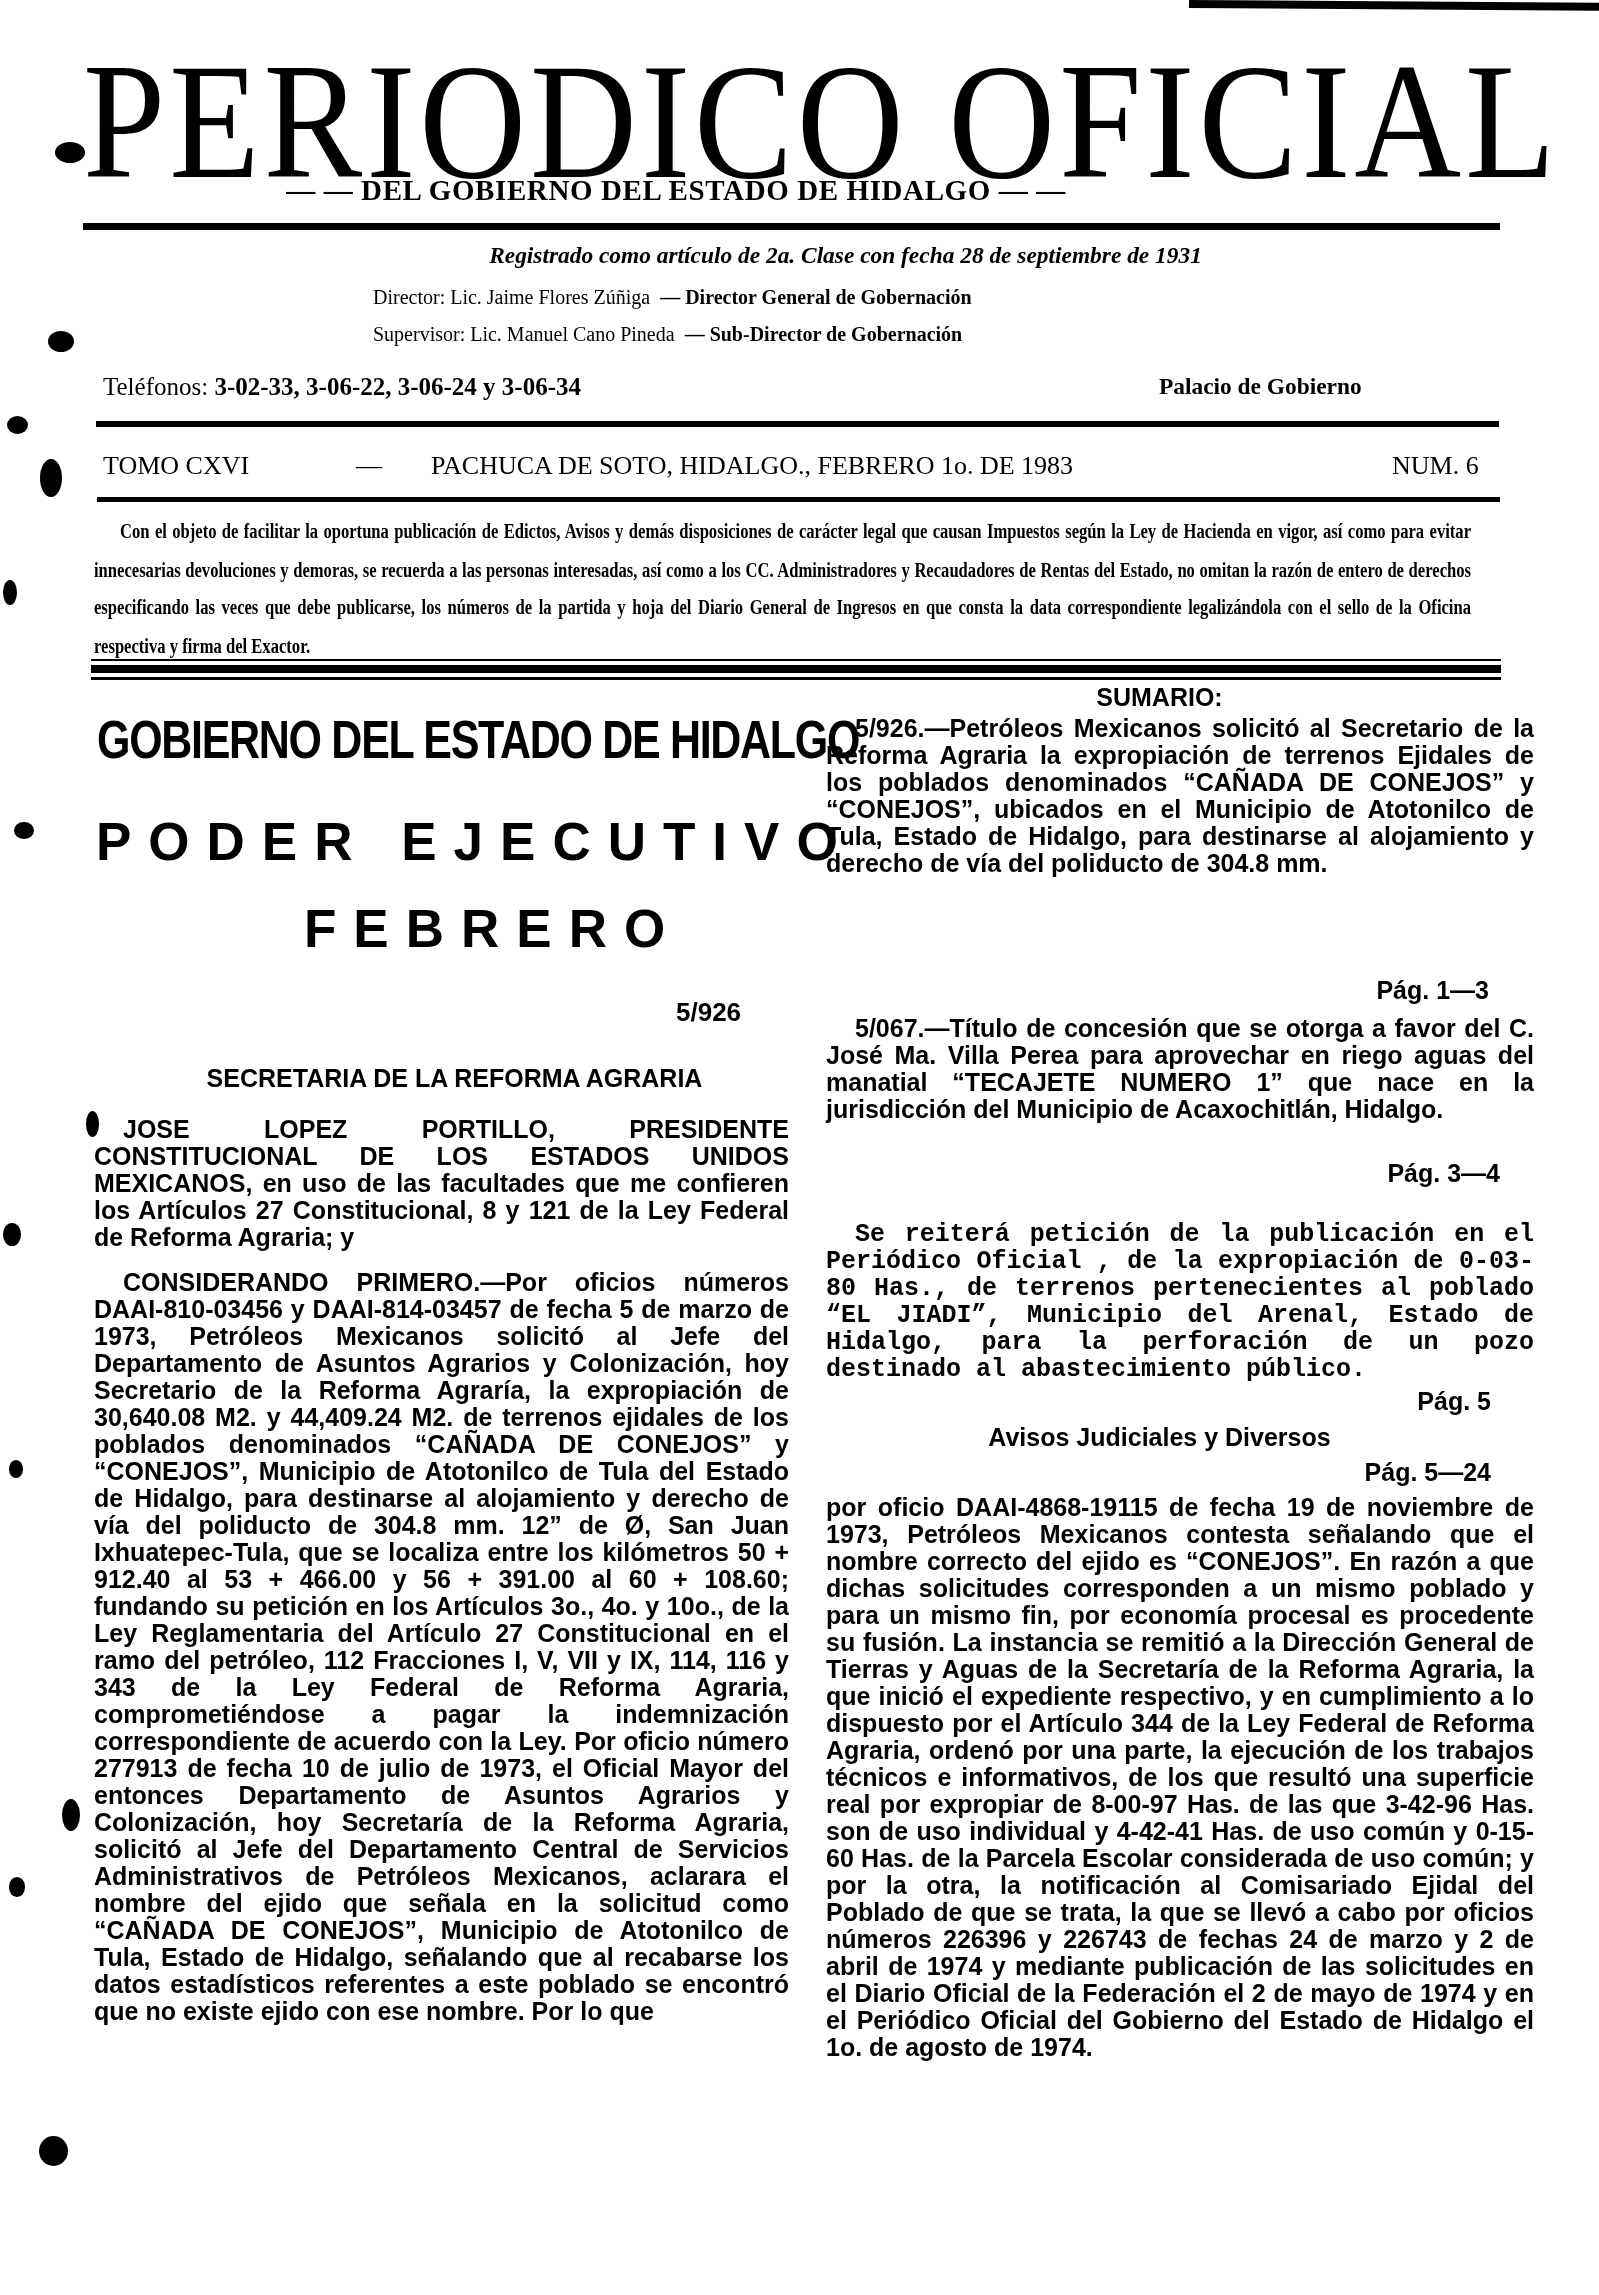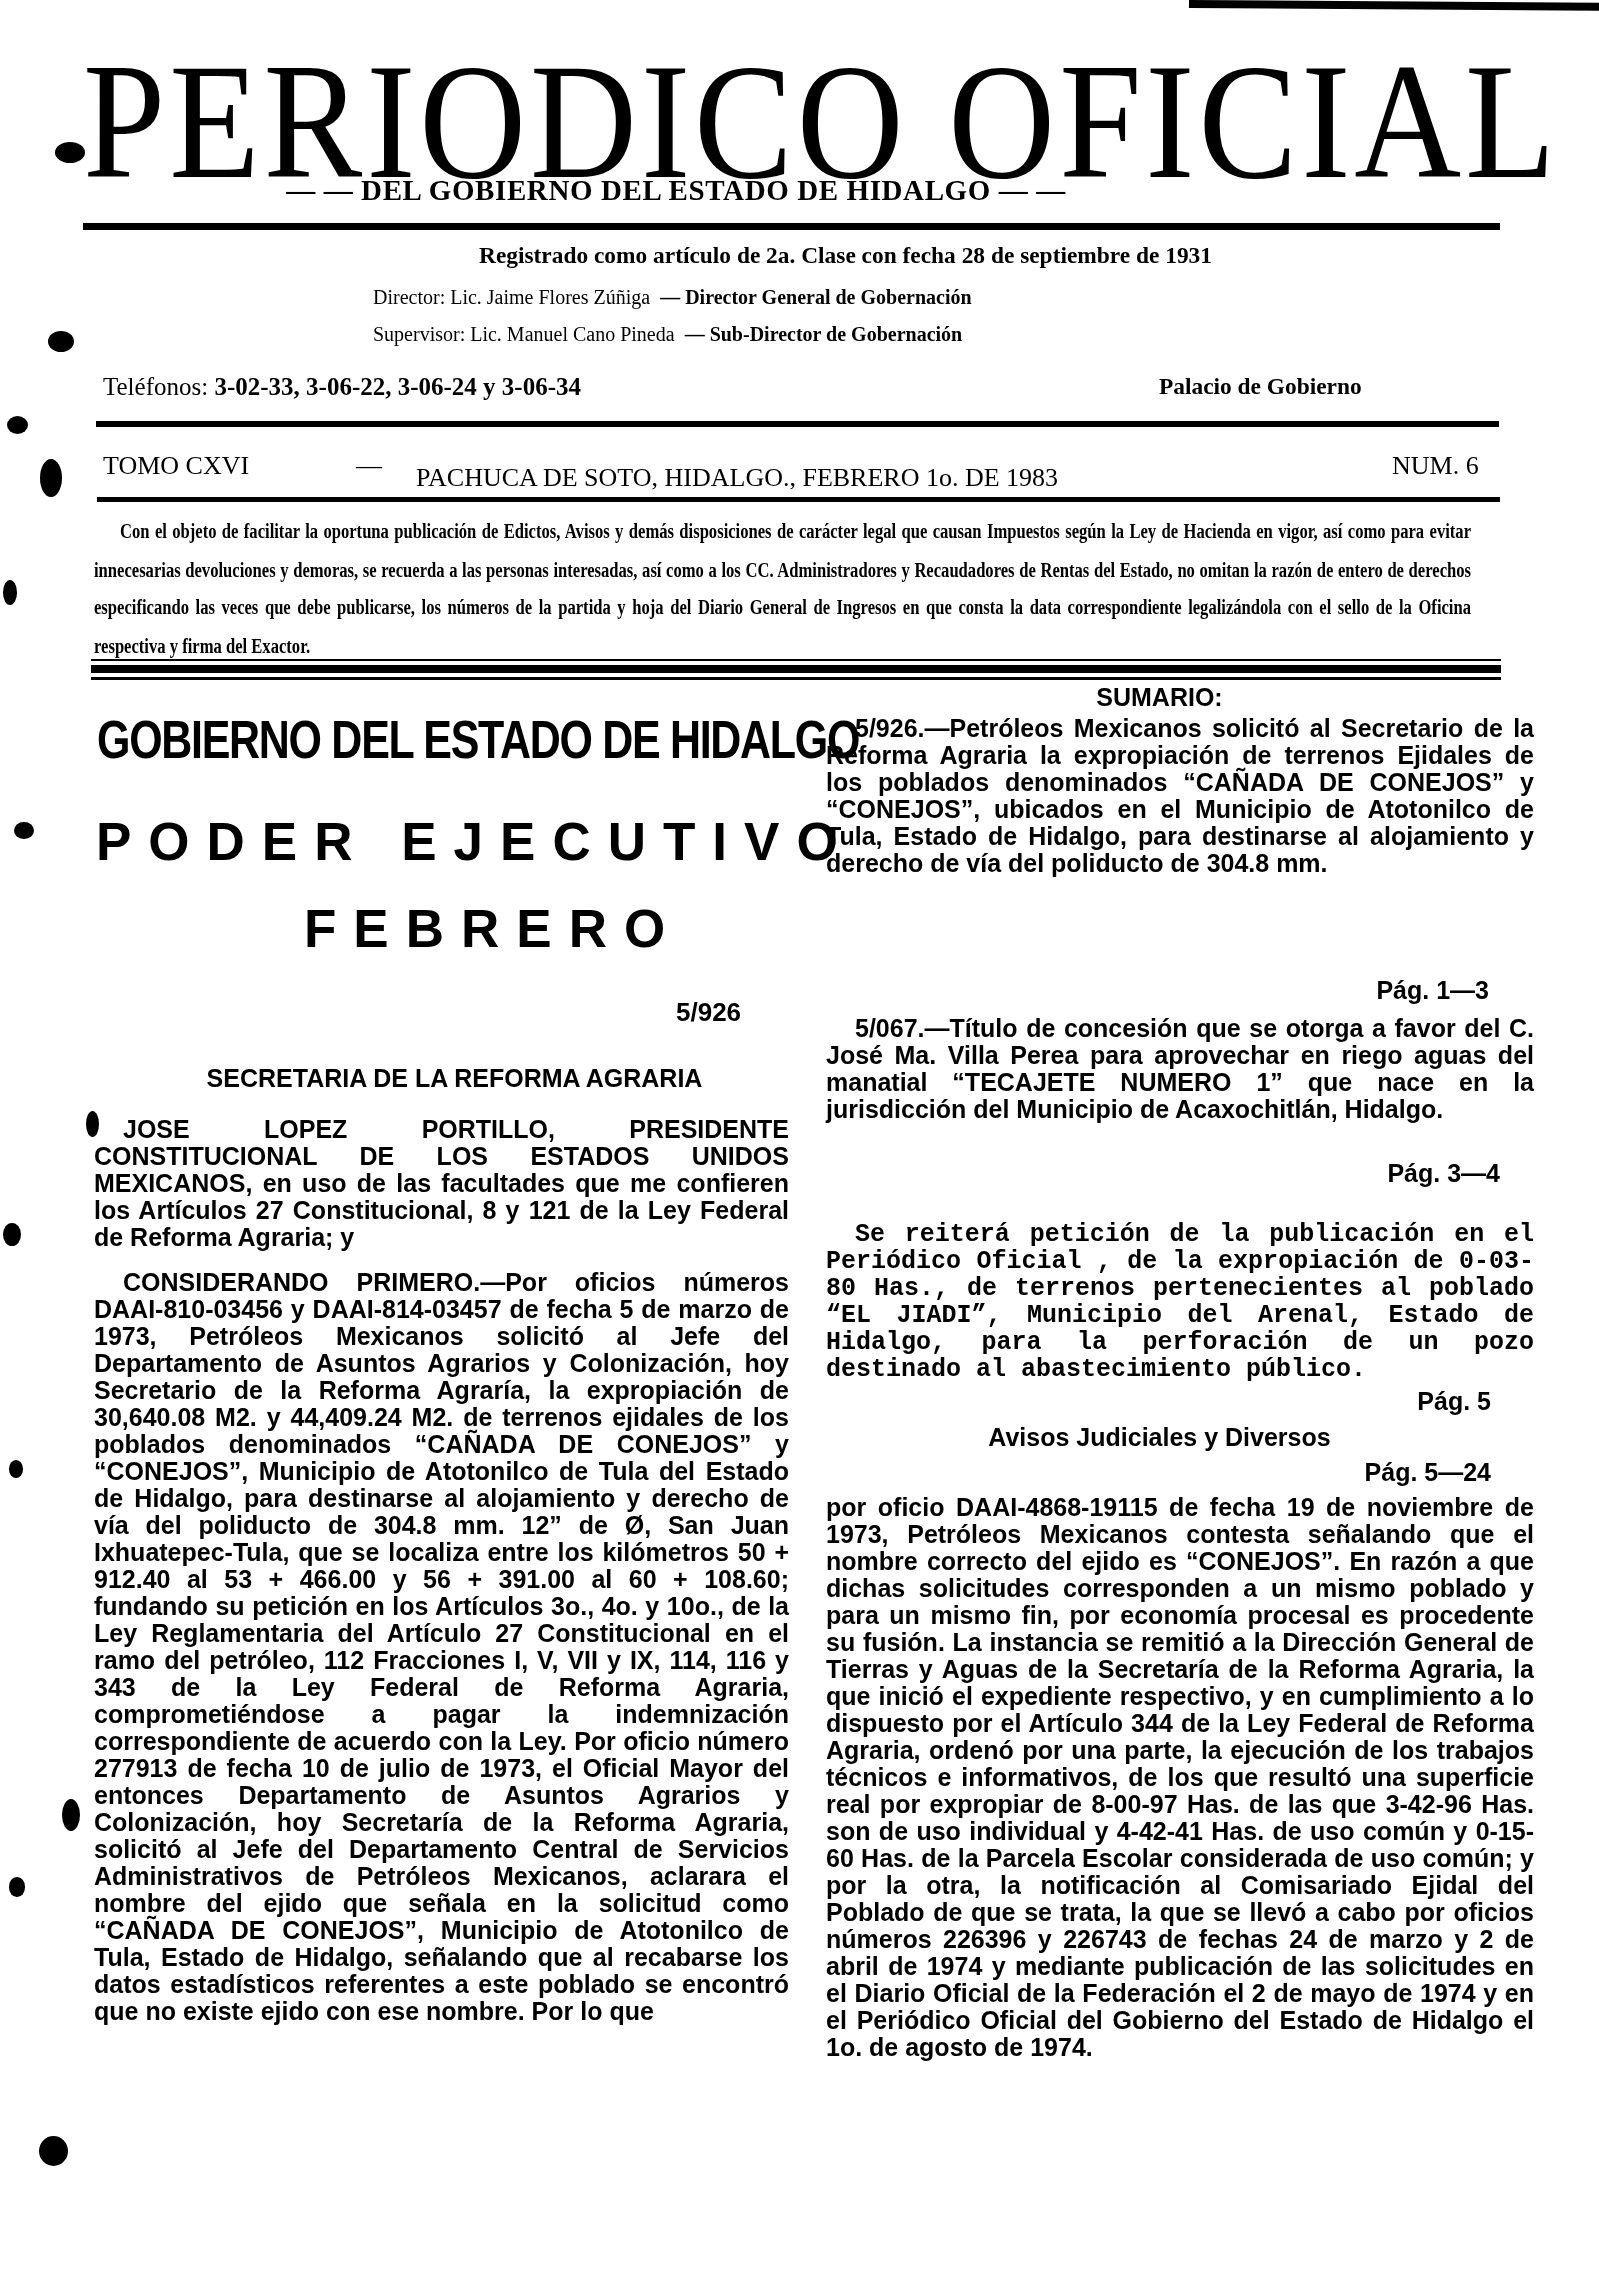--- a/index.html
+++ b/index.html
@@ -21,21 +21,21 @@
     white-space: nowrap;
   }
   .masthead-sub {
     left: 0; top: 174px; width: 1352px; text-align: center;
     font-family: "Liberation Serif", serif; font-weight: bold; font-size: 29px;
     letter-spacing: 0.6px;
   }
   .rule { background: #000; height: 5.8px; }
   .reg-line {
     left: 0; top: 242px; width: 1600px; text-align: center; padding-left: 91px; box-sizing: border-box;
-    font-family: "Liberation Serif", serif; font-weight: bold; font-size: 23.4px;
+    font-family: "Liberation Serif", serif; font-weight: bold; font-size: 23.4px; font-style: italic;
   }
   .staff {
     left: 373px; font-family: "Liberation Serif", serif; font-size: 20px; white-space: nowrap;
   }
   .staff b { font-weight: bold; }
   .phones {
     left: 103px; top: 373px; font-family: "Liberation Serif", serif; font-size: 25px; white-space: nowrap;
   }
   .phones b { font-weight: bold; }
   .palacio {
@@ -124,21 +124,21 @@
 <div class="abs phones">
   <span>Teléfonos: </span><b>3-02-33, 3-06-22, 3-06-24 y 3-06-34</b>
 </div>
 <div class="abs palacio">Palacio de Gobierno</div>
 
 <div class="abs rule" style="left:96px;top:421px;width:1403px;height:5.8px;"></div>
 
 <div class="abs issue-row">
   <span style="left:0;">TOMO CXVI</span>
   <span style="left:253px;">—</span>
-  <span style="left:313px;margin-top:12px;">PACHUCA DE SOTO, HIDALGO., FEBRERO 1o. DE 1983</span>
+  <span style="left:328px;">PACHUCA DE SOTO, HIDALGO., FEBRERO 1o. DE 1983</span>
   <span style="left:1289px;">NUM. 6</span>
 </div>
 
 <div class="abs rule" style="left:97px;top:497px;width:1403px;height:5.2px;"></div>
 
 <div class="abs notice">Con el objeto de facilitar la oportuna publicación de Edictos, Avisos y demás disposiciones de carácter legal que causan Impuestos según la Ley de Hacienda en vigor, así como para evitar innecesarias devoluciones y demoras, se recuerda a las personas interesadas, así como a los CC. Administradores y Recaudadores de Rentas del Estado, no omitan la razón de entero de derechos especificando las veces que debe publicarse, los números de la partida y hoja del Diario General de Ingresos en que consta la data correspondiente legalizándola con el sello de la Oficina respectiva y firma del Exactor.</div>
 
 <div class="abs rule" style="left:91px;top:659px;width:1410px;height:1.9px;"></div>
 <div class="abs rule" style="left:91px;top:665px;width:1410px;height:7.8px;"></div>
 <div class="abs rule" style="left:91px;top:677px;width:1410px;height:2.6px;"></div>

